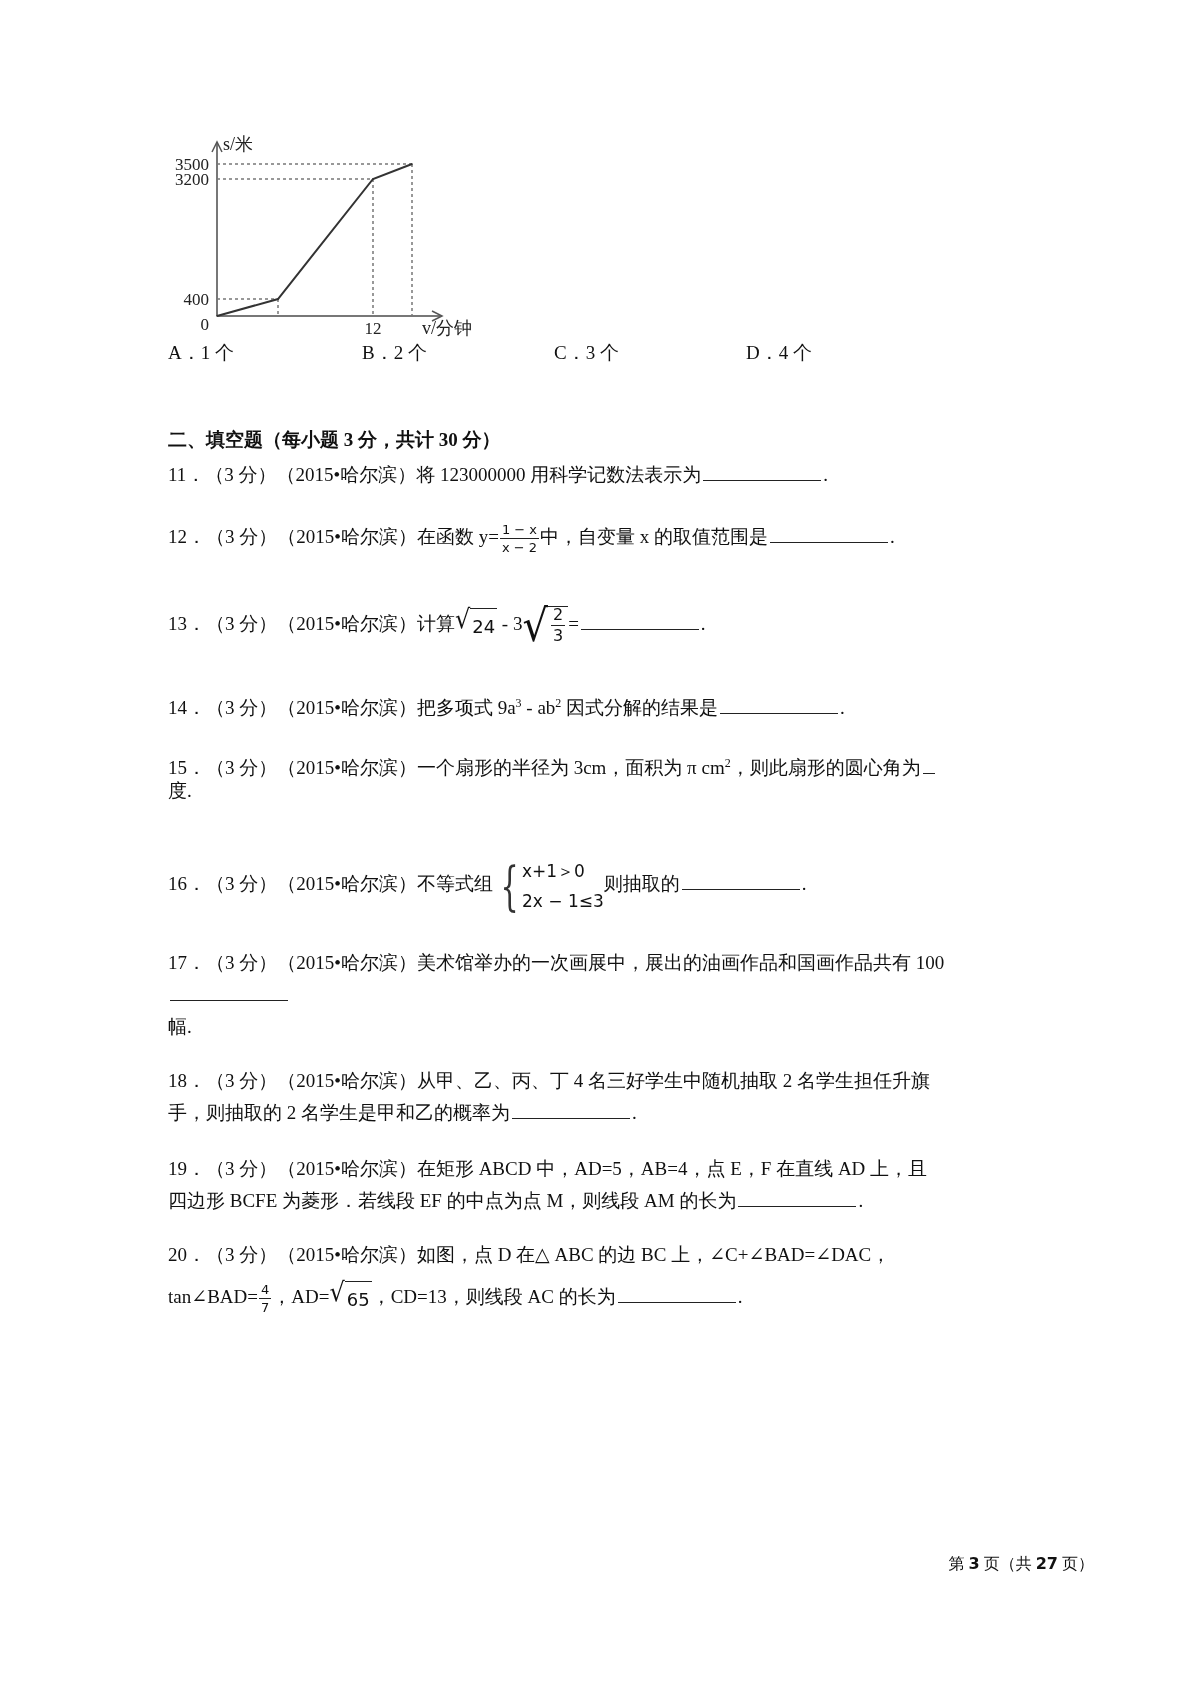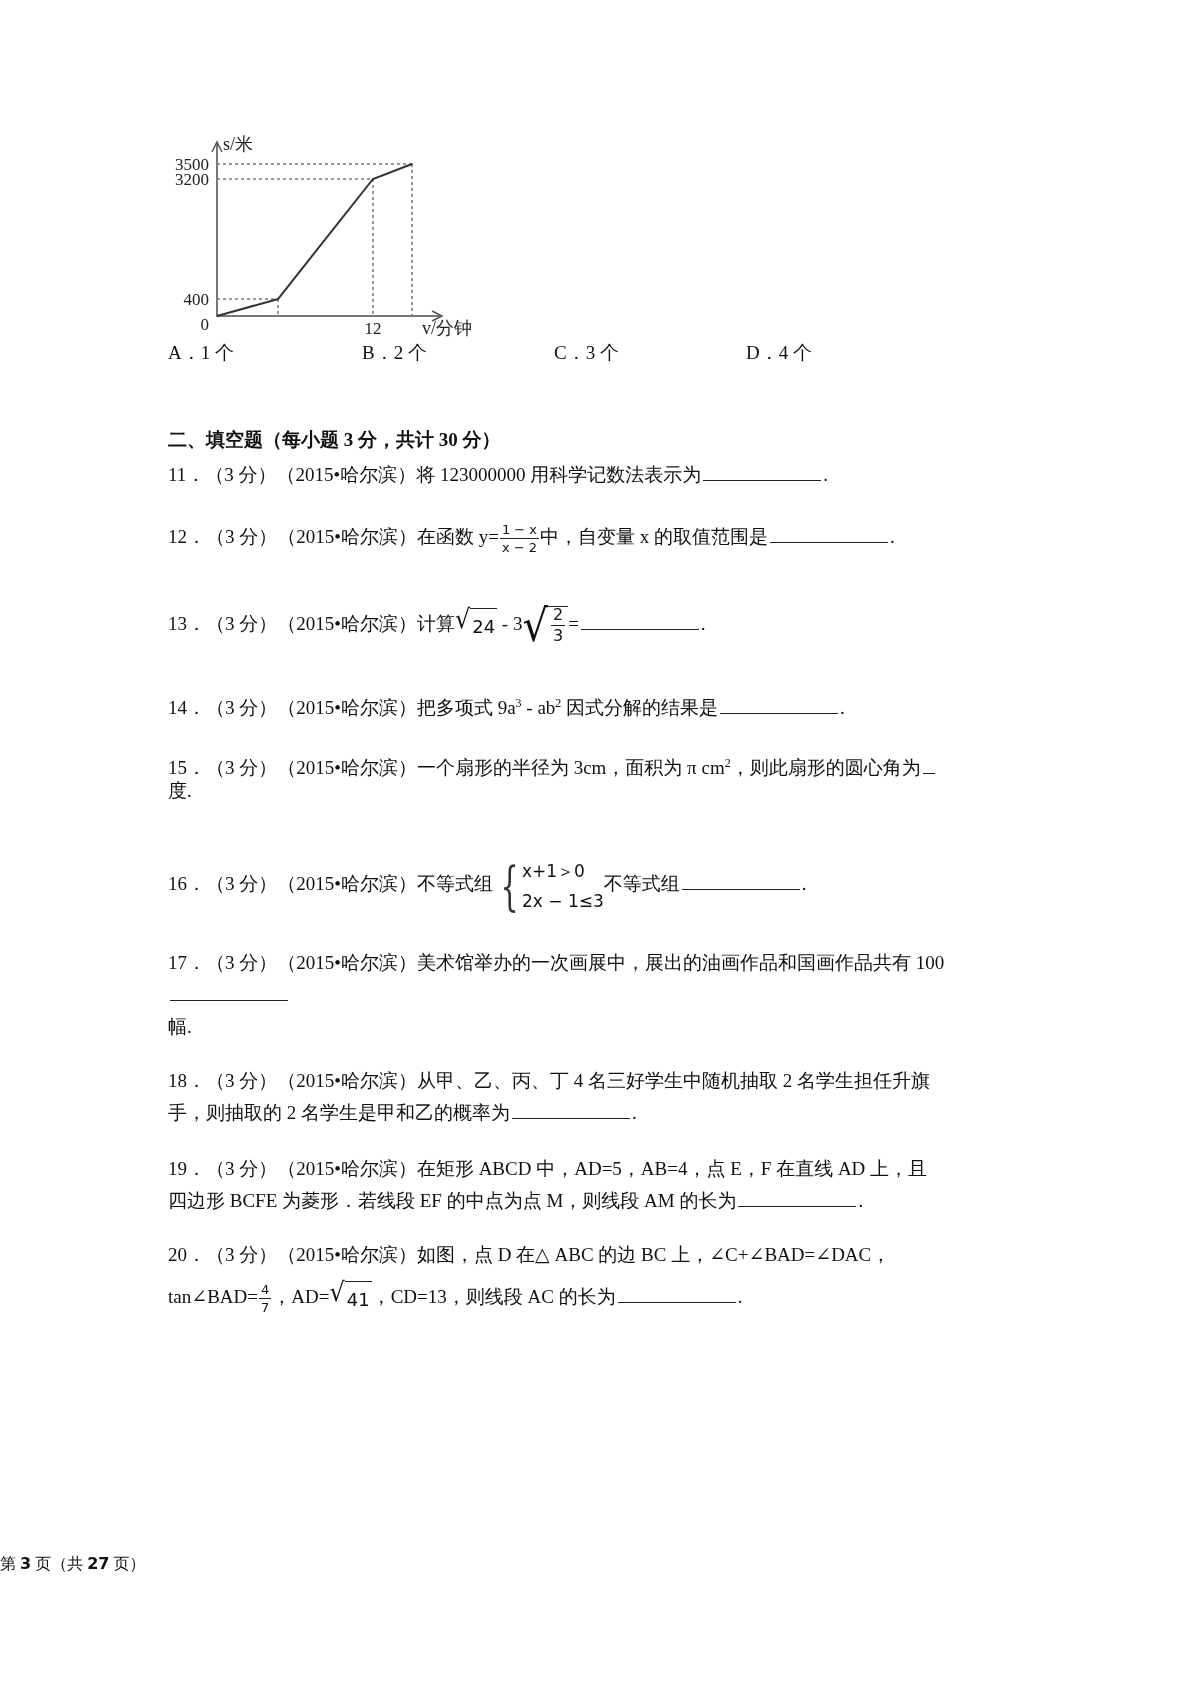--- a/index.html
+++ b/index.html
@@ -22,21 +22,21 @@
     .sqrt { display: inline-flex; align-items: stretch; vertical-align: middle; font-family: "DejaVu Sans", sans-serif; }
     .sqrt .rad { font-size: 24px; line-height: 1; transform: scaleY(1.1); }
     .sqrt .body { border-top: 1.5px solid #222; padding: 1px 2px 0; font-size: 18px; }
     sup { font-size: 12px; vertical-align: super; }
     .brace-sys { display: inline-flex; align-items: center; vertical-align: middle; }
     .brace-sys .brace { font-size: 52px; line-height: 1; font-family: "DejaVu Serif", serif; transform: scaleX(0.55); margin-right: -4px; color: #333; }
     .brace-sys .lines { display: flex; flex-direction: column; font-family: "DejaVu Sans", sans-serif; font-size: 17px; line-height: 30px; }
     .section-title { position: absolute; left: 168px; top: 424px; font-weight: bold; line-height: 32px; }
     .options { position: absolute; top: 336px; left: 168px; width: 800px; height: 34px; }
     .opt { position: absolute; top: 0; line-height: 34px; }
-    .footer { position: absolute; top: 1554px; left: 0; width: 1094px; text-align: left; font-size: 16px; }
+    .footer { position: absolute; top: 1554px; left: 0; width: 1094px; text-align: right; font-size: 16px; }
     .footer b { font-family: "DejaVu Sans", sans-serif; font-weight: bold; }
     svg text { font-family: "Liberation Serif", "DejaVu Serif", serif; }
   </style>
 </head>
 <body>
 
 <svg id="chart" class="abs" style="left:160px;top:130px;" width="330" height="215">
     <line x1="57" y1="169" x2="118" y2="169" stroke="#777" stroke-width="1.5" stroke-dasharray="3,3"></line>
     <line x1="57" y1="49" x2="213" y2="49" stroke="#777" stroke-width="1.5" stroke-dasharray="3,3"></line>
     <line x1="57" y1="34" x2="252" y2="34" stroke="#777" stroke-width="1.5" stroke-dasharray="3,3"></line>
@@ -103,21 +103,21 @@
 </div>
 <div class="q" style="top:774px;">度.</div>
 
 <div class="q" style="top:856px;">
   <span>16．（3 分）（2015•哈尔滨）不等式组</span><span class="brace-sys">
       <span class="brace">{</span>
       <span class="lines">
         <span>x+1＞0</span>
         <span>2x − 1≤3</span>
       </span>
-    </span><span>不等式组</span><span class="blank"></span><span>.</span>
+    </span><span>则抽取的</span><span class="blank"></span><span>.</span>
 </div>
 
 <div class="q" style="top:946px;">17．（3 分）（2015•哈尔滨）美术馆举办的一次画展中，展出的油画作品和国画作品共有 100</div>
 <div class="q" style="top:978px;">
   <span class="blank"></span>
 </div>
 <div class="q" style="top:1010px;">幅.</div>
 
 <div class="q" style="top:1064px;">18．（3 分）（2015•哈尔滨）从甲、乙、丙、丁 4 名三好学生中随机抽取 2 名学生担任升旗</div>
 <div class="q" style="top:1096px;">
@@ -129,19 +129,19 @@
   <span>四边形 BCFE 为菱形．若线段 EF 的中点为点 M，则线段 AM 的长为</span><span class="blank"></span><span>.</span>
 </div>
 
 <div class="q" style="top:1238px;">20．（3 分）（2015•哈尔滨）如图，点 D 在△ ABC 的边 BC 上，∠C+∠BAD=∠DAC，</div>
 <div class="q" style="top:1280px;">
   <span>tan∠BAD=</span><span class="frac">
       <span class="num">4</span>
       <span class="den">7</span>
     </span><span>，AD=</span><span class="sqrt">
       <span class="rad">√</span>
-      <span class="body">41</span>
+      <span class="body">65</span>
     </span><span>，CD=13，则线段 AC 的长为</span><span class="blank"></span><span>.</span>
 </div>
 
 <div class="footer">
   <span>第 </span><b>3</b><span> 页（共 </span><b>27</b><span> 页）</span>
 </div>
 
 </body></html>

